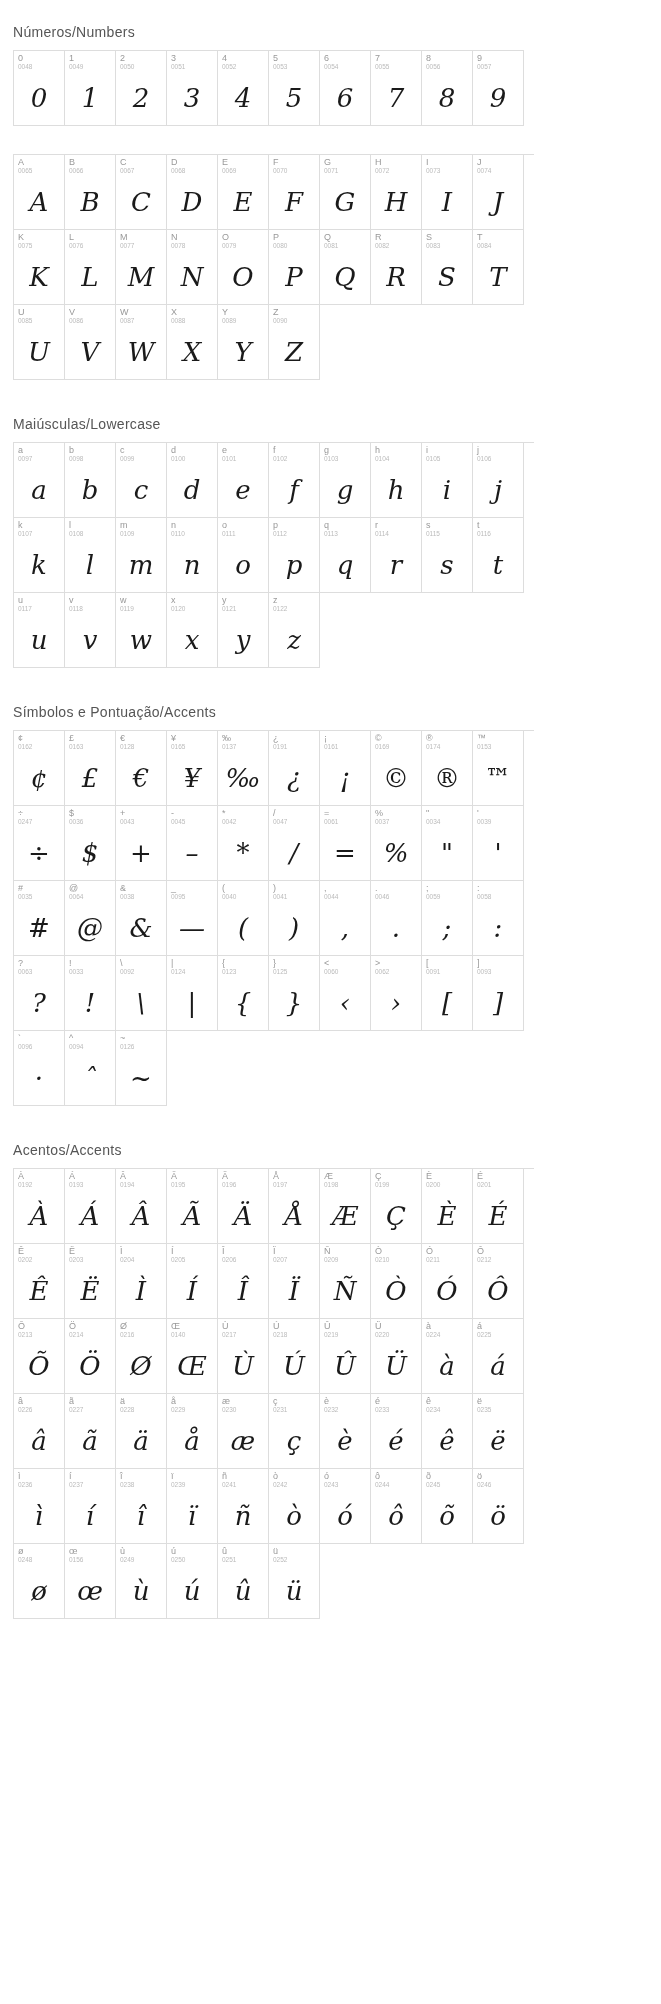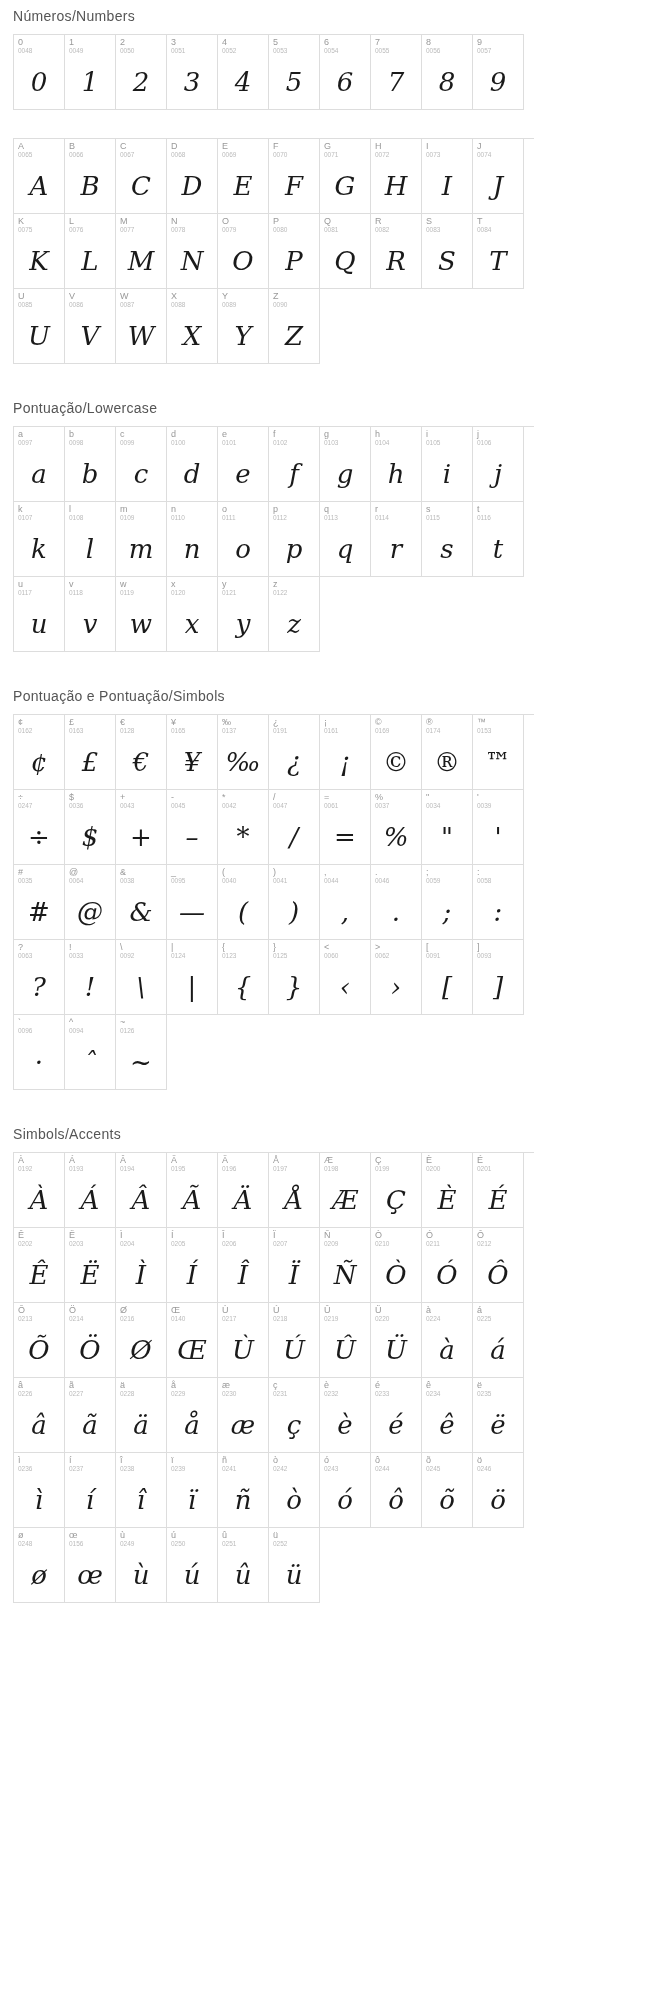--- a/index.html
+++ b/index.html
@@ -8,21 +8,21 @@
     background: #ffffff;
   }
   body {
     width: 661px;
     font-family: "Liberation Sans", sans-serif;
     color: #333333;
     -webkit-font-smoothing: antialiased;
   }
   .page {
     width: 534px;
-    padding: 0 0 20px 0;
+    padding: 16px 0 20px 0;
     box-sizing: border-box;
   }
   .section {
     margin: 0 0 28px 0;
   }
   .section-title {
     font-size: 14px;
     color: #555555;
     font-weight: normal;
     letter-spacing: 0.3px;
@@ -272,21 +272,21 @@
             <span class="glyph">Y</span>
           </div>
           <div class="cell">
             <span class="char-label">Z</span>
             <span class="code-label">0090</span>
             <span class="glyph">Z</span>
           </div>
         </div>
       </div>
       <div class="section">
-        <div class="section-title">Pontuação/Lowercase</div>
+        <div class="section-title">Maiúsculas/Lowercase</div>
         <div class="grid">
           <div class="cell">
             <span class="char-label">a</span>
             <span class="code-label">0097</span>
             <span class="glyph">a</span>
           </div>
           <div class="cell">
             <span class="char-label">b</span>
             <span class="code-label">0098</span>
             <span class="glyph">b</span>
@@ -407,21 +407,21 @@
             <span class="glyph">y</span>
           </div>
           <div class="cell">
             <span class="char-label">z</span>
             <span class="code-label">0122</span>
             <span class="glyph">z</span>
           </div>
         </div>
       </div>
       <div class="section">
-        <div class="section-title">Pontuação e Pontuação/Simbols</div>
+        <div class="section-title">Símbolos e Pontuação/Accents</div>
         <div class="grid">
           <div class="cell">
             <span class="char-label">¢</span>
             <span class="code-label">0162</span>
             <span class="glyph">¢</span>
           </div>
           <div class="cell">
             <span class="char-label">£</span>
             <span class="code-label">0163</span>
             <span class="glyph">£</span>
@@ -627,21 +627,21 @@
             <span class="glyph">ˆ</span>
           </div>
           <div class="cell">
             <span class="char-label">~</span>
             <span class="code-label">0126</span>
             <span class="glyph">~</span>
           </div>
         </div>
       </div>
       <div class="section">
-        <div class="section-title">Simbols/Accents</div>
+        <div class="section-title">Acentos/Accents</div>
         <div class="grid">
           <div class="cell">
             <span class="char-label">À</span>
             <span class="code-label">0192</span>
             <span class="glyph">À</span>
           </div>
           <div class="cell">
             <span class="char-label">Á</span>
             <span class="code-label">0193</span>
             <span class="glyph">Á</span>

